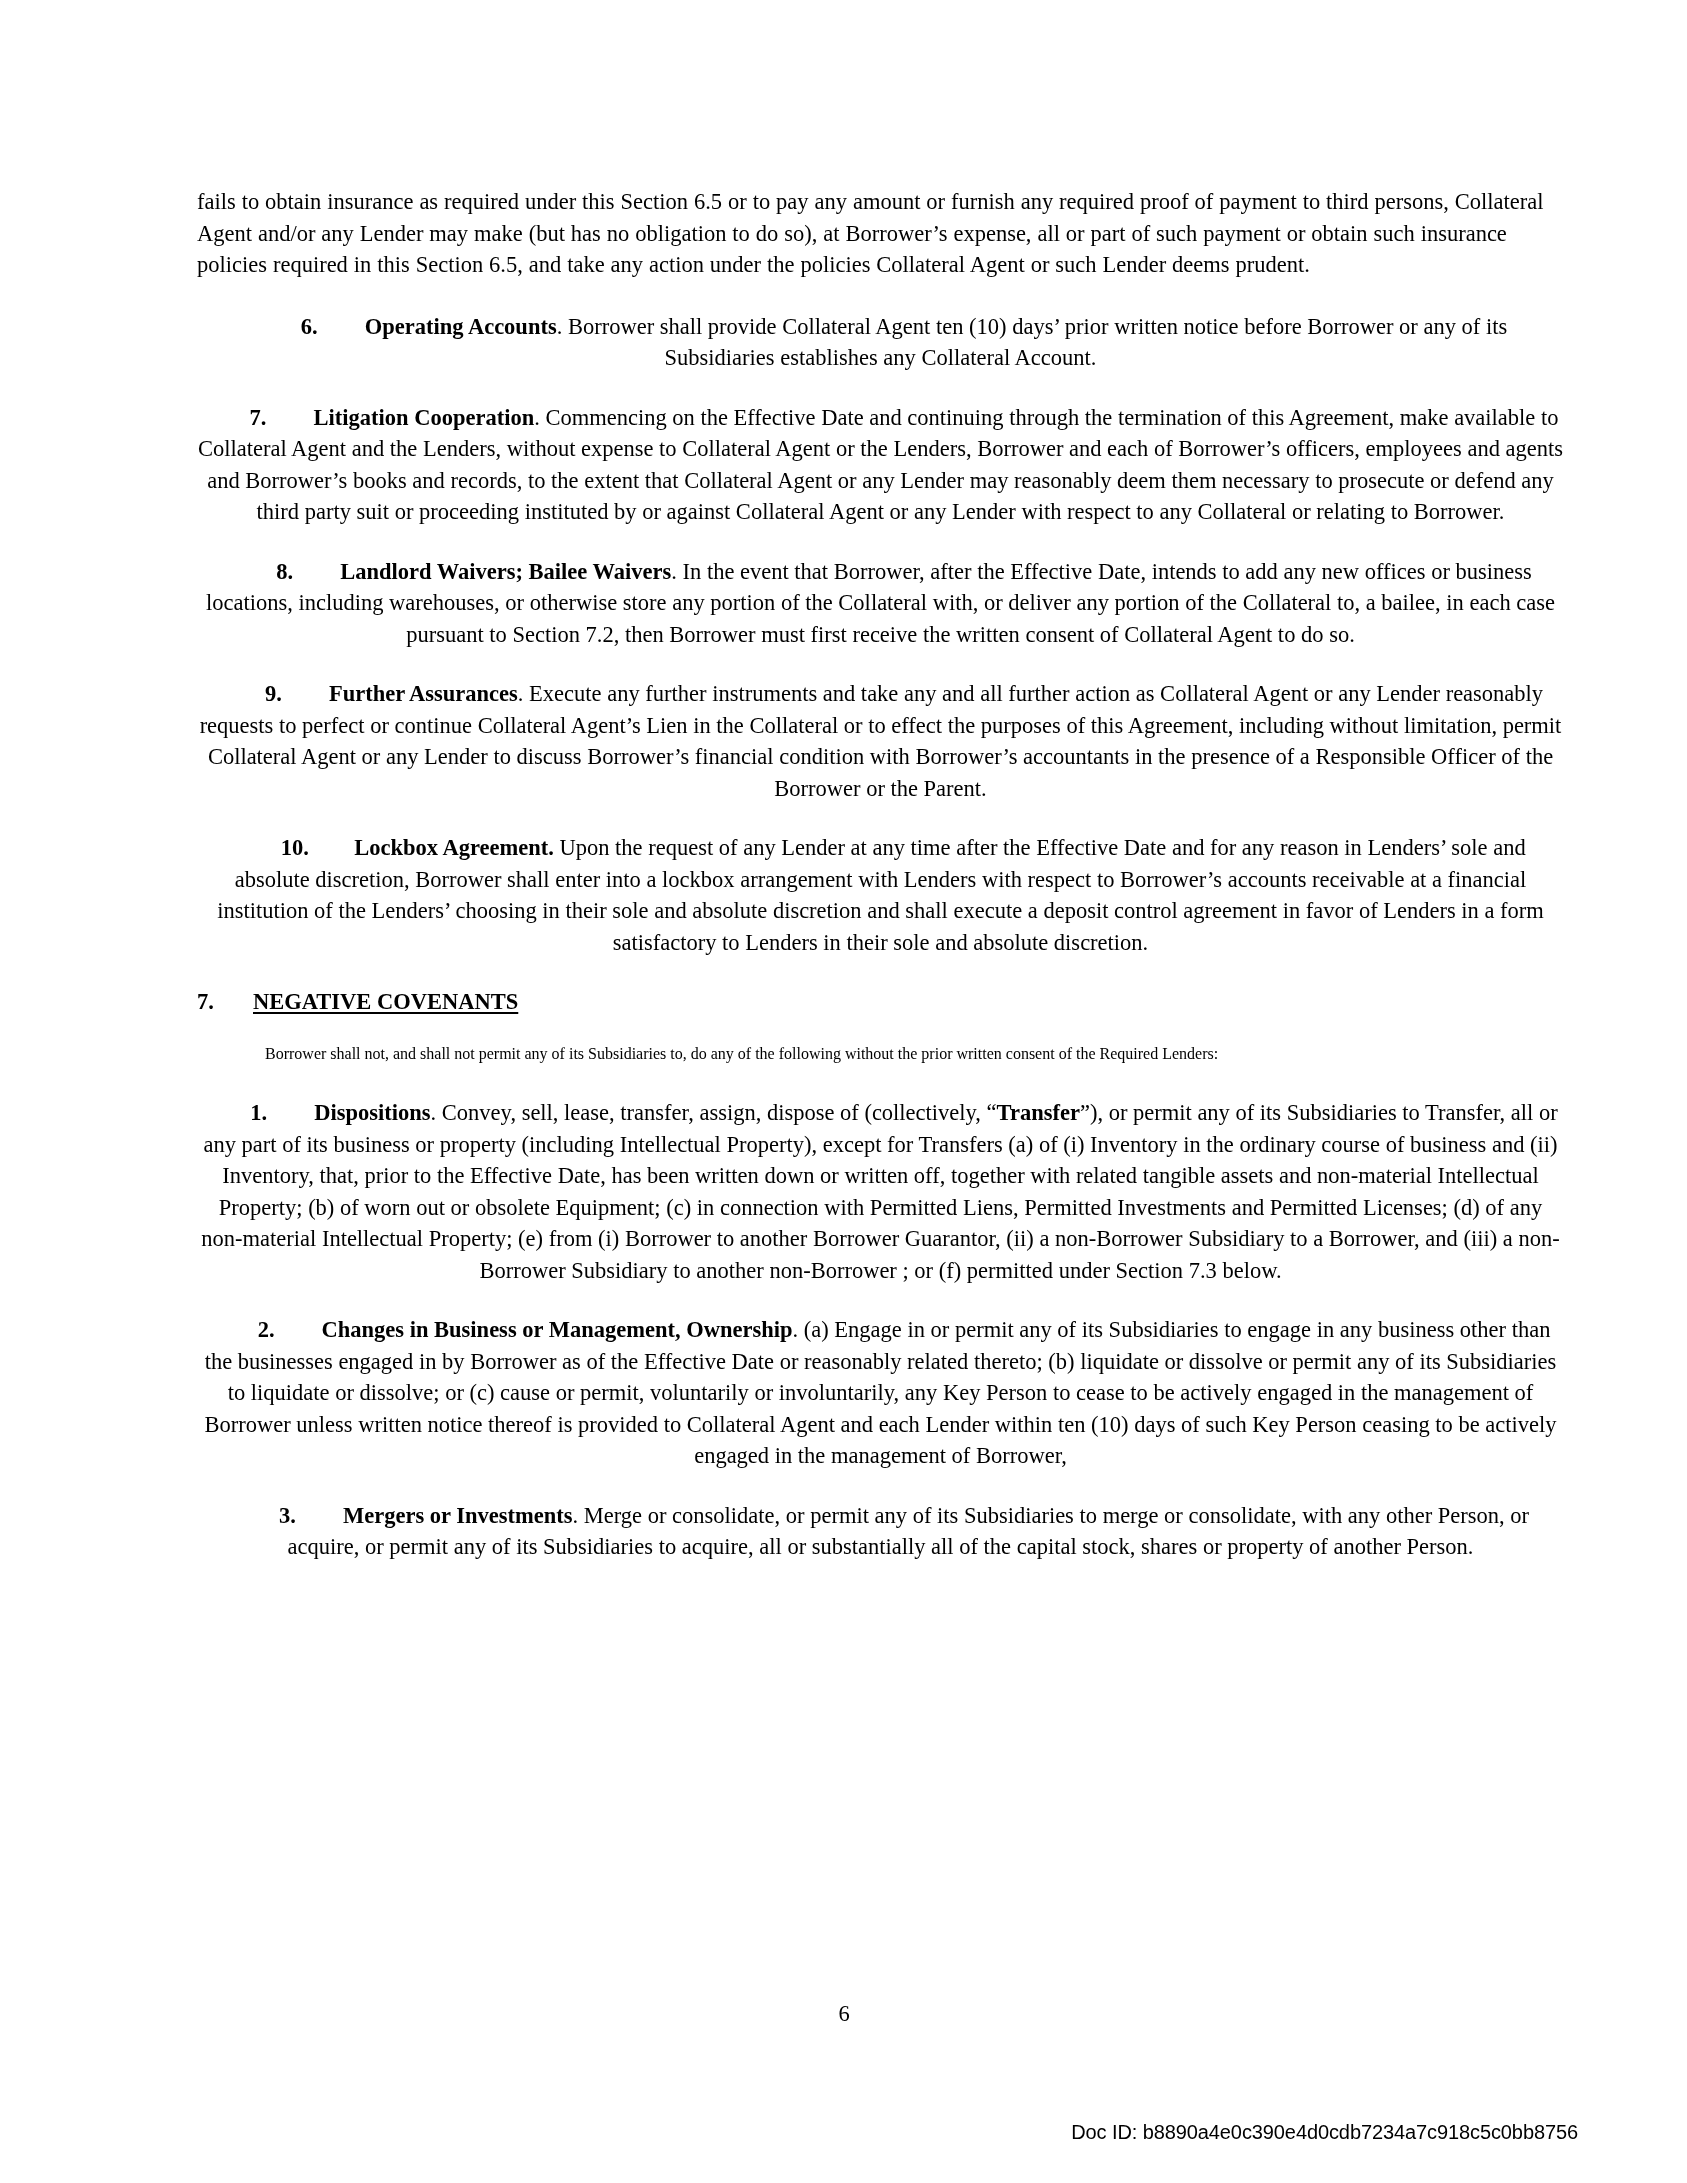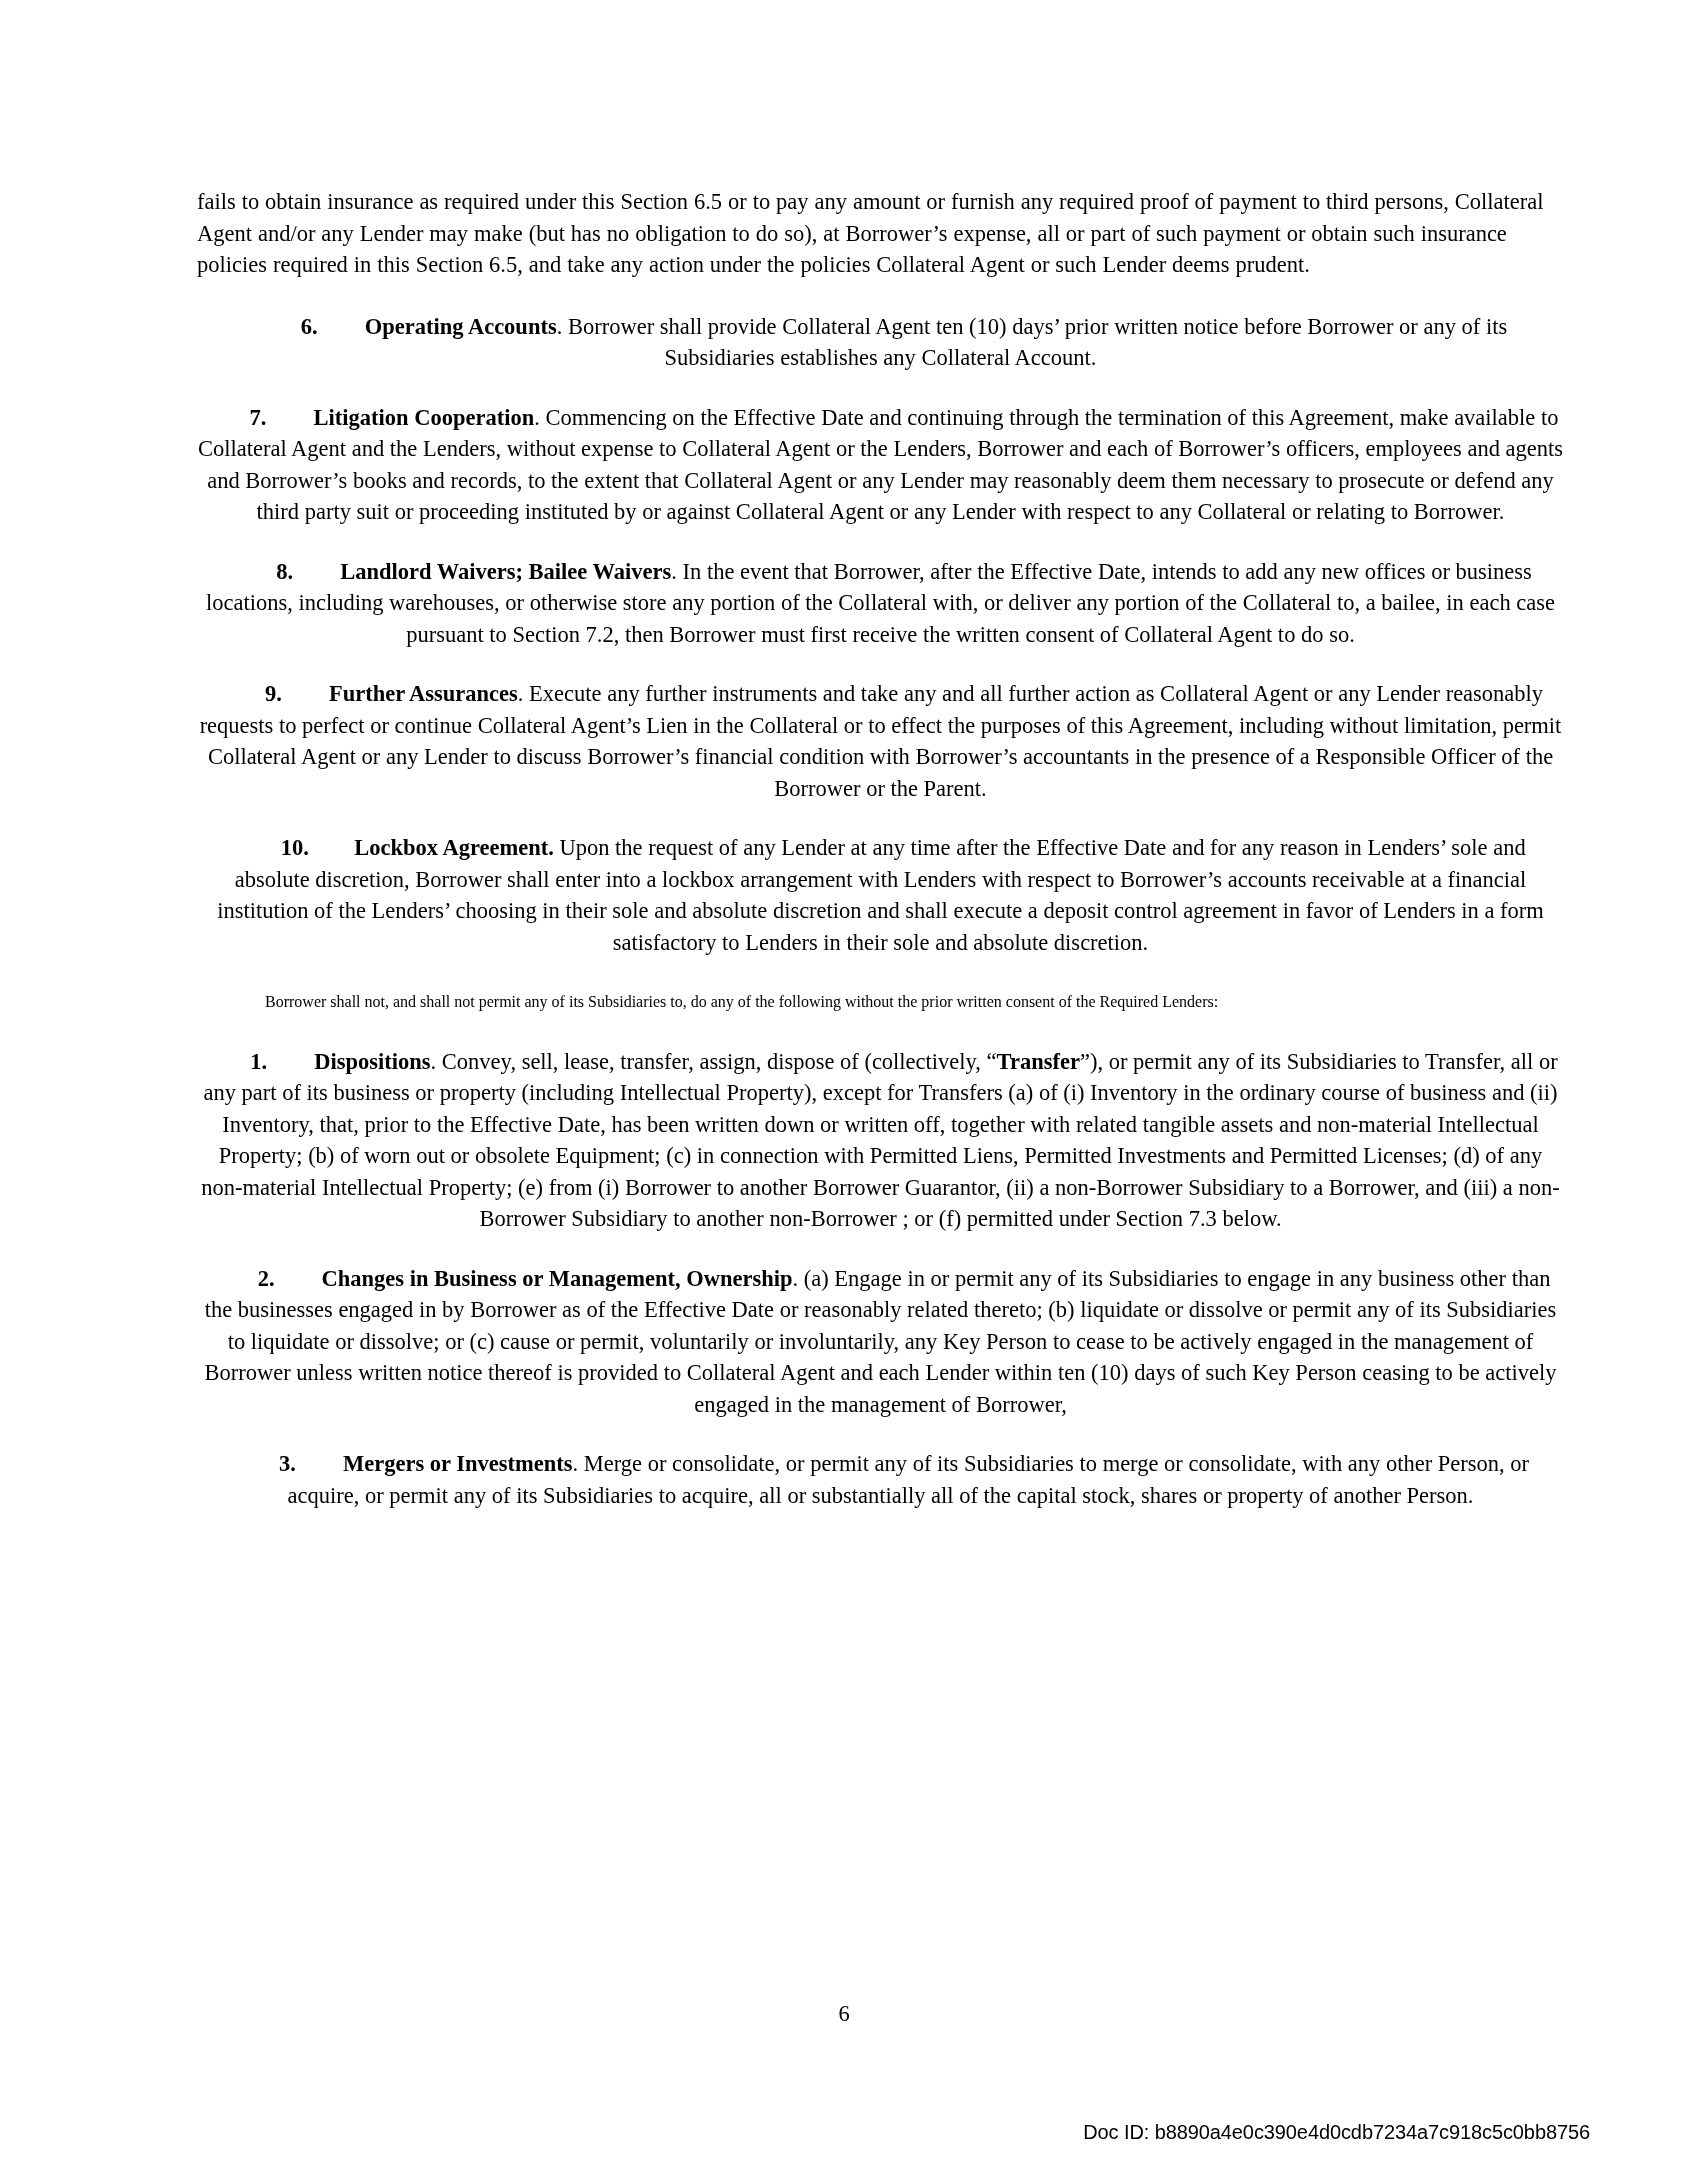--- a/index.html
+++ b/index.html
@@ -83,21 +83,21 @@
     position: absolute;
     left: 0;
     right: 0;
     top: 2000px;
     text-align: center;
     font-size: 22.5px;
     line-height: 28px;
   }
   .doc-id {
     position: absolute;
-    right: 98px;
+    right: 110px;
     top: 2120px;
     font-family: "Liberation Sans", "DejaVu Sans", sans-serif;
     font-size: 20px;
     line-height: 25px;
     letter-spacing: -0.1px;
     white-space: nowrap;
   }
 </style>
 </head>
 <body>
@@ -121,20 +121,23 @@
     </p>
 
     <p class="clause">
       <span class="num">9.</span><span class="head">Further Assurances</span><span>. Execute any further instruments and take any and all further action as Collateral Agent or any Lender reasonably requests to perfect or continue Collateral Agent’s Lien in the Collateral or to effect the purposes of this Agreement, including without limitation, permit Collateral Agent or any Lender to discuss Borrower’s financial condition with Borrower’s accountants in the presence of a Responsible Officer of the Borrower or the Parent.</span>
     </p>
 
     <p class="clause num-wide">
       <span class="num">10.</span><span class="head">Lockbox Agreement.</span><span> Upon the request of any Lender at any time after the Effective Date and for any reason in Lenders’ sole and absolute discretion, Borrower shall enter into a lockbox arrangement with Lenders with respect to Borrower’s accounts receivable at a financial institution of the Lenders’ choosing in their sole and absolute discretion and shall execute a deposit control agreement in favor of Lenders in a form satisfactory to Lenders in their sole and absolute discretion.</span>
     </p>
 
+    <p class="section-heading">
+      <span class="snum">7.</span><span class="stitle">NEGATIVE COVENANTS</span>
+    </p>
 
     <p class="intro-para">Borrower shall not, and shall not permit any of its Subsidiaries to, do any of the following without the prior written consent of the Required Lenders:</p>
 
     <p class="clause">
       <span class="num">1.</span><span class="head">Dispositions</span><span>. Convey, sell, lease, transfer, assign, dispose of (collectively, “</span><span class="head">Transfer</span><span>”), or permit any of its Subsidiaries to Transfer, all or any part of its business or property (including Intellectual Property), except for Transfers (a) of (i) Inventory in the ordinary course of business and (ii) Inventory, that, prior to the Effective Date, has been written down or written off, together with related tangible assets and non-material Intellectual Property; (b) of worn out or obsolete Equipment; (c) in connection with Permitted Liens, Permitted Investments and Permitted Licenses; (d) of any non-material Intellectual Property; (e) from (i) Borrower to another Borrower Guarantor, (ii) a non-Borrower Subsidiary to a Borrower, and (iii) a non-Borrower Subsidiary to another non-Borrower ; or (f) permitted under Section 7.3 below.</span>
     </p>
 
     <p class="clause">
       <span class="num">2.</span><span class="head">Changes in Business or Management, Ownership</span><span>. (a) Engage in or permit any of its Subsidiaries to engage in any business other than the businesses engaged in by Borrower as of the Effective Date or reasonably related thereto; (b) liquidate or dissolve or permit any of its Subsidiaries to liquidate or dissolve; or (c) cause or permit, voluntarily or involuntarily, any Key Person to cease to be actively engaged in the management of Borrower unless written notice thereof is provided to Collateral Agent and each Lender within ten (10) days of such Key Person ceasing to be actively engaged in the management of Borrower,</span>
     </p>

